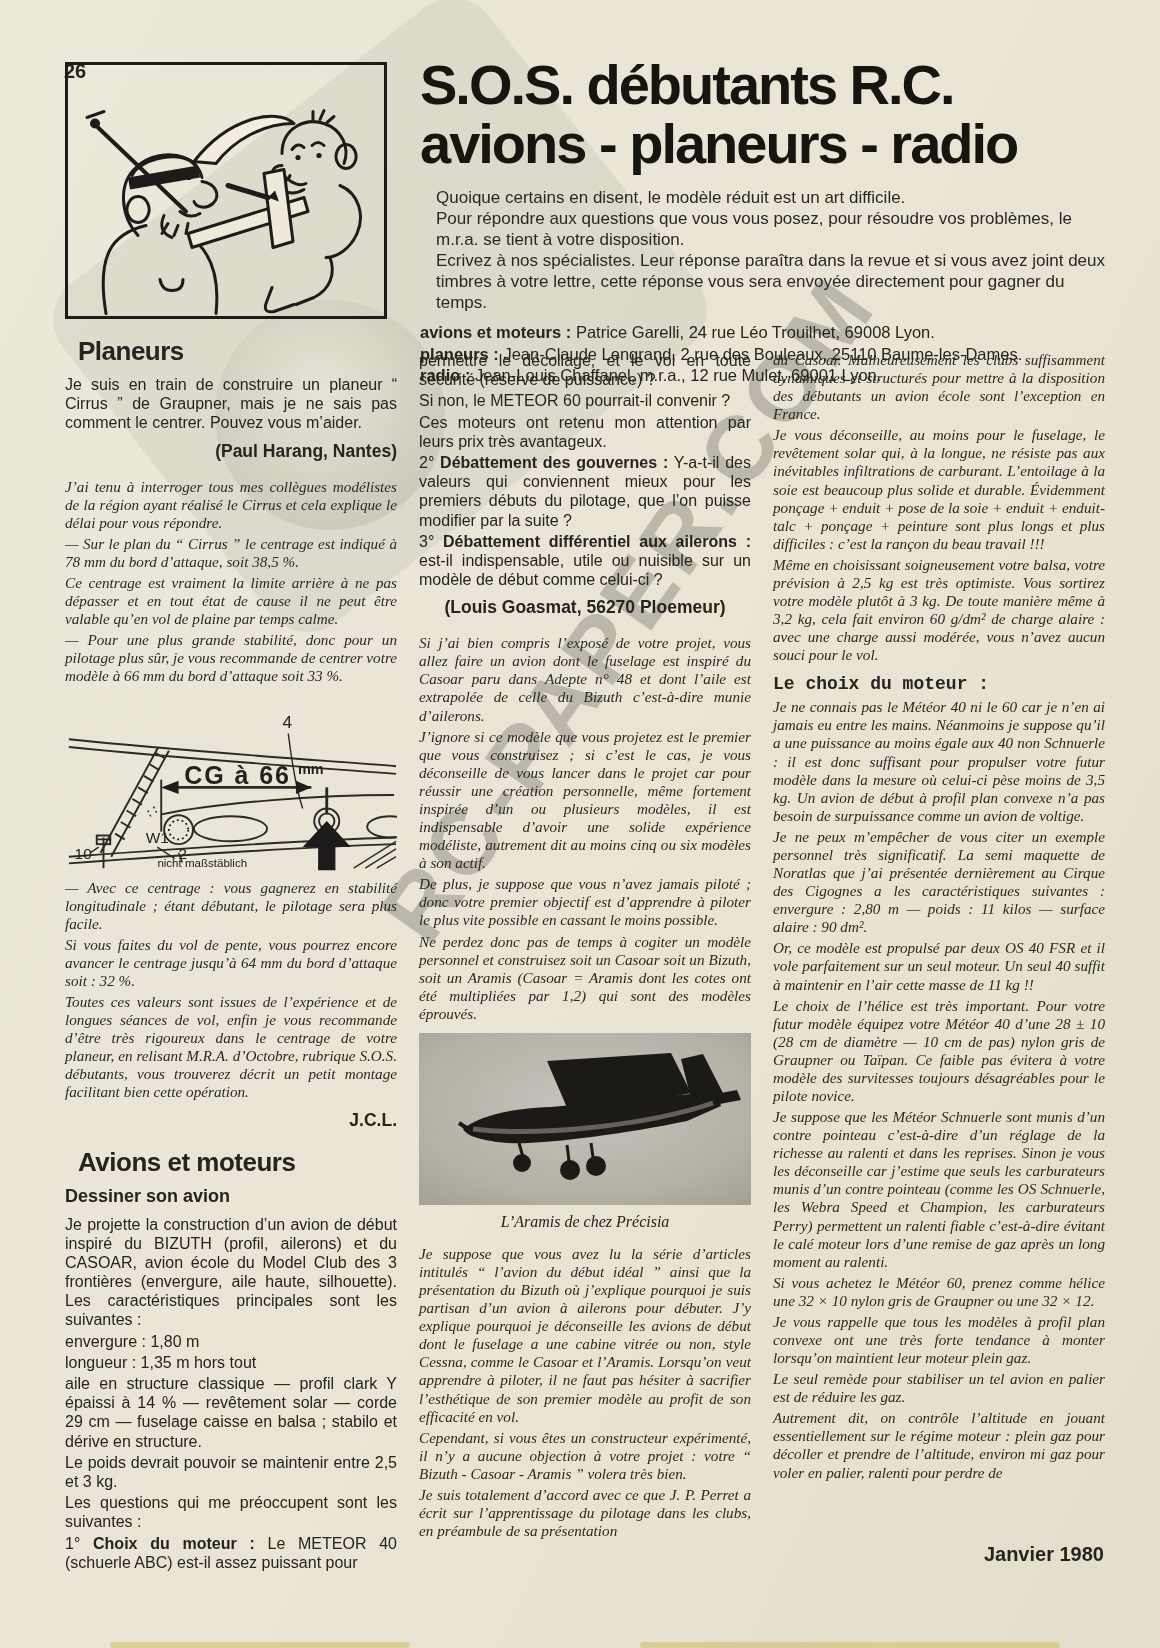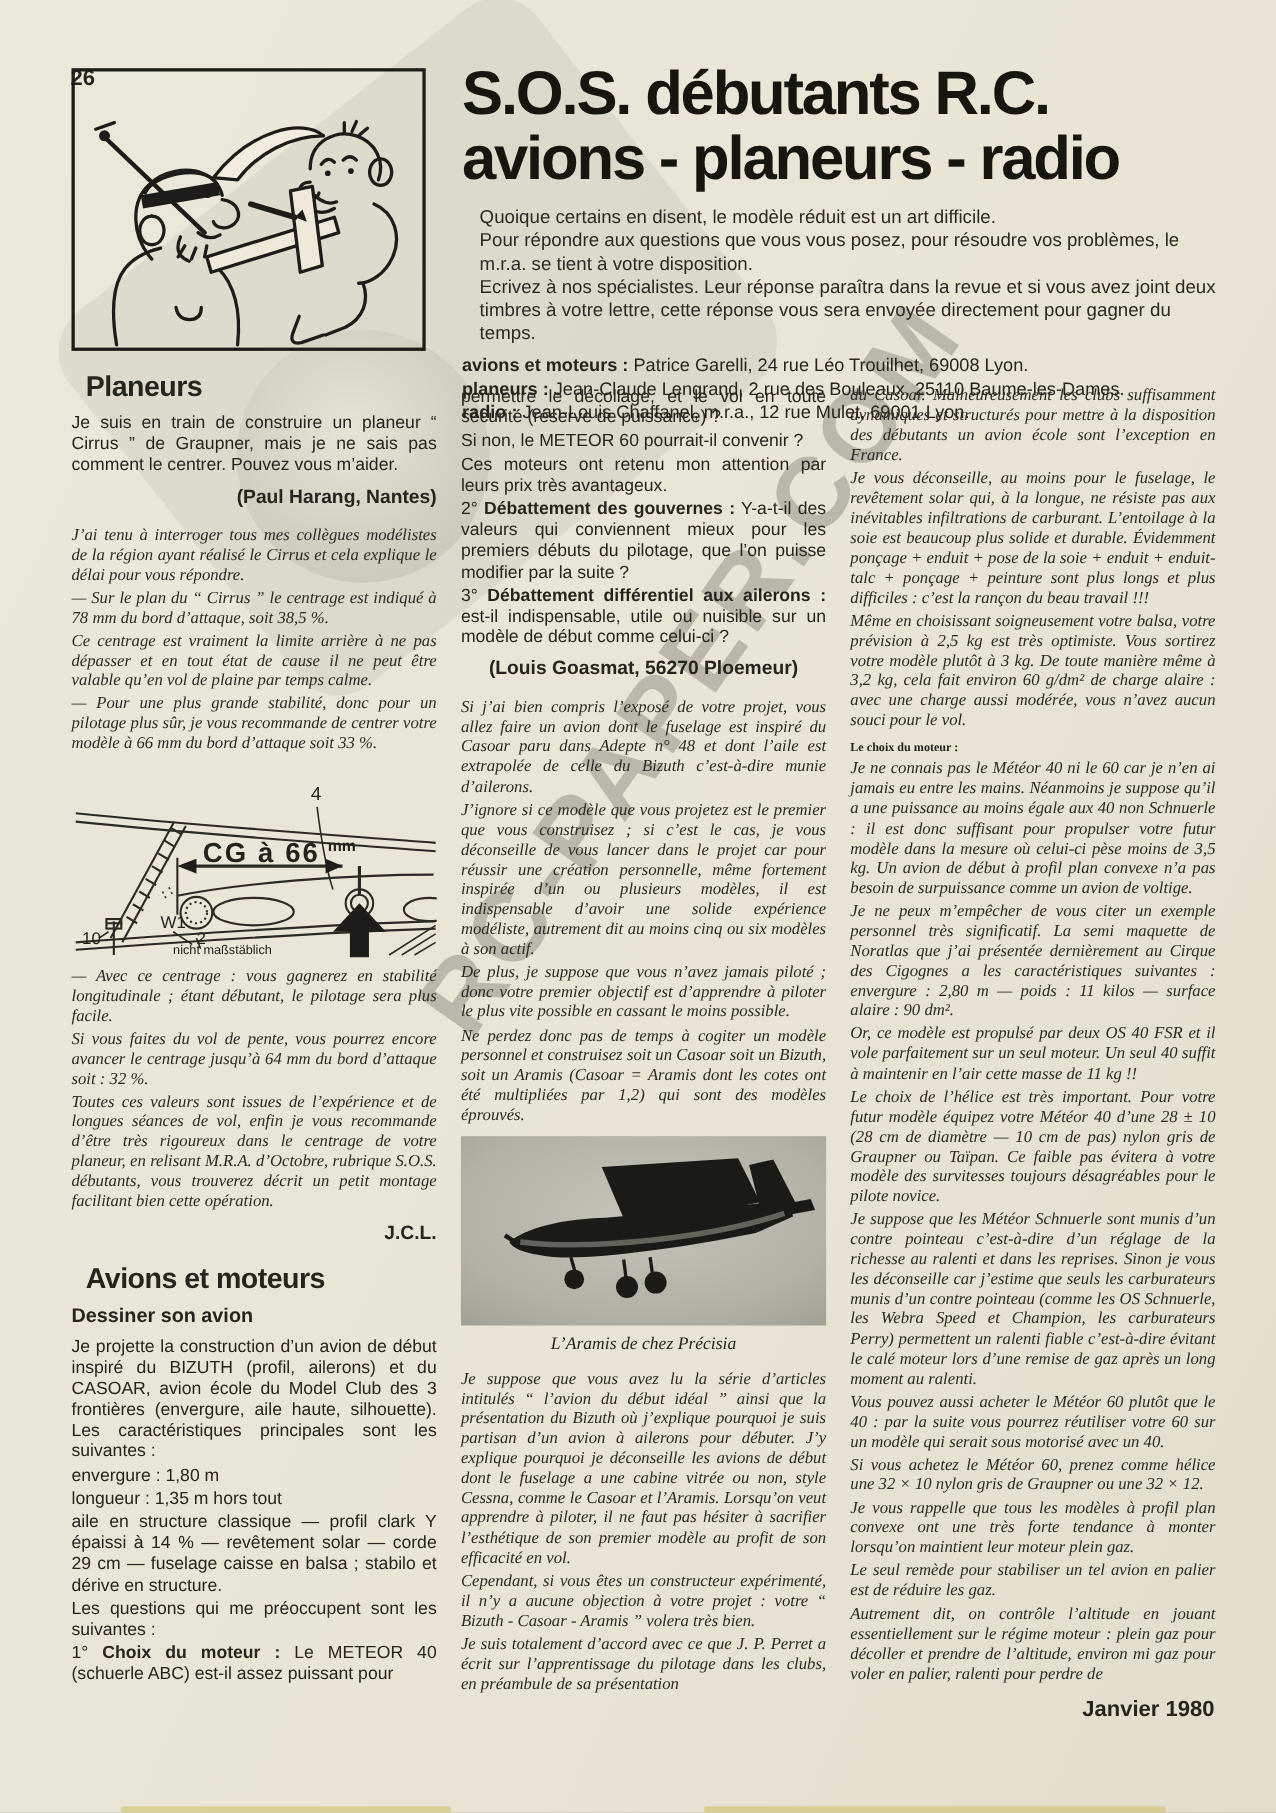--- a/index.html
+++ b/index.html
@@ -28,21 +28,21 @@
   .col{flex:1 1 0;min-width:0;}
   .col.pad{padding-top:15px;}
   .ch2{font-size:26px;font-weight:bold;margin:16px 13px 8px;letter-spacing:-.5px;}
   .col .ch2:first-child{margin-top:0;}
   .ch3{font-size:18px;font-weight:bold;margin:2px 0 8px;}
   .q{font-size:16px;line-height:1.2;margin:0 0 2px;text-align:justify;}
   .q.nl{text-align:left;}
   .q .b{font-weight:bold;}
   .a{font-family:"Liberation Serif",serif;font-style:italic;font-size:15.2px;line-height:1.19;
      margin:0 0 3px;text-align:justify;color:#2b2924;}
-  .ah{font-family:Liberation Serif, serif;font-weight:bold;font-size:11px;margin:10px 0 4px;}
+  .ah{font-family:Liberation Mono, monospace;font-weight:bold;font-size:18px;margin:10px 0 4px;}
   .sig{font-weight:bold;font-size:17.5px;text-align:right;margin:8px 0 16px;}
   .sig.c{text-align:center;}
   .cap{font-family:"Liberation Serif",serif;font-style:italic;font-size:16px;text-align:center;
      margin:6px 0 14px;}
   .fig{margin:10px 0 8px;}
   figure{margin:0;}
   .fig svg{width:100%;height:auto;display:block;}
   .photo{background:#bab7ae;}
   .footer{position:absolute;right:56px;top:1543px;font-size:20px;font-weight:bold;}
   .artifact{position:absolute;height:6px;background:#c8b94e;opacity:.45;border-radius:3px;}
@@ -169,20 +169,21 @@
         <p class="a"><span>— Avec ce centrage : vous gagnerez en stabilité longitudinale ; étant débutant, le pilotage sera plus facile.</span></p>
         <p class="a"><span>Si vous faites du vol de pente, vous pourrez encore avancer le centrage jusqu’à 64 mm du bord d’attaque soit : 32 %.</span></p>
         <p class="a"><span>Toutes ces valeurs sont issues de l’expérience et de longues séances de vol, enfin je vous recommande d’être très rigoureux dans le centrage de votre planeur, en relisant M.R.A. d’Octobre, rubrique S.O.S. débutants, vous trouverez décrit un petit montage facilitant bien cette opération.</span></p>
         <p class="sig">J.C.L.</p>
         <h2 class="ch2">Avions et moteurs</h2>
         <h3 class="ch3">Dessiner son avion</h3>
         <p class="q"><span>Je projette la construction d’un avion de début inspiré du BIZUTH (profil, ailerons) et du CASOAR, avion école du Model Club des 3 frontières (envergure, aile haute, silhouette). Les caractéristiques principales sont les suivantes :</span></p>
         <p class="q nl"><span>envergure : 1,80 m</span></p>
         <p class="q nl"><span>longueur : 1,35 m hors tout</span></p>
         <p class="q"><span>aile en structure classique — profil clark Y épaissi à 14 % — revêtement solar — corde 29 cm — fuselage caisse en balsa ; stabilo et dérive en structure.</span></p>
+        <p class="q"><span>Le poids devrait pouvoir se maintenir entre 2,5 et 3 kg.</span></p>
         <p class="q"><span>Les questions qui me préoccupent sont les suivantes :</span></p>
         <p class="q"><span>1° </span><span class="b">Choix du moteur :</span><span> Le METEOR 40 (schuerle ABC) est-il assez puissant pour</span></p>
       </div>
     <div class="col pad">
         <p class="q"><span>permettre le décollage, et le vol en toute sécurité (réserve de puissance) ?</span></p>
         <p class="q"><span>Si non, le METEOR 60 pourrait-il convenir ?</span></p>
         <p class="q"><span>Ces moteurs ont retenu mon attention par leurs prix très avantageux.</span></p>
         <p class="q"><span>2° </span><span class="b">Débattement des gouvernes :</span><span> Y-a-t-il des valeurs qui conviennent mieux pour les premiers débuts du pilotage, que l’on puisse modifier par la suite ?</span></p>
         <p class="q"><span>3° </span><span class="b">Débattement différentiel aux ailerons :</span><span> est-il indispensable, utile ou nuisible sur un modèle de début comme celui-ci ?</span></p>
         <p class="sig c">(Louis Goasmat, 56270 Ploemeur)</p>
@@ -222,21 +223,20 @@
     <div class="col pad">
         <p class="a"><span>du Casoar. Malheureusement les clubs suffisamment dynamiques et structurés pour mettre à la disposition des débutants un avion école sont l’exception en France.</span></p>
         <p class="a"><span>Je vous déconseille, au moins pour le fuselage, le revêtement solar qui, à la longue, ne résiste pas aux inévitables infiltrations de carburant. L’entoilage à la soie est beaucoup plus solide et durable. Évidemment ponçage + enduit + pose de la soie + enduit + enduit-talc + ponçage + peinture sont plus longs et plus difficiles : c’est la rançon du beau travail !!!</span></p>
         <p class="a"><span>Même en choisissant soigneusement votre balsa, votre prévision à 2,5 kg est très optimiste. Vous sortirez votre modèle plutôt à 3 kg. De toute manière même à 3,2 kg, cela fait environ 60 g/dm² de charge alaire : avec une charge aussi modérée, vous n’avez aucun souci pour le vol.</span></p>
         <p class="ah">Le choix du moteur :</p>
         <p class="a"><span>Je ne connais pas le Météor 40 ni le 60 car je n’en ai jamais eu entre les mains. Néanmoins je suppose qu’il a une puissance au moins égale aux 40 non Schnuerle : il est donc suffisant pour propulser votre futur modèle dans la mesure où celui-ci pèse moins de 3,5 kg. Un avion de début à profil plan convexe n’a pas besoin de surpuissance comme un avion de voltige.</span></p>
         <p class="a"><span>Je ne peux m’empêcher de vous citer un exemple personnel très significatif. La semi maquette de Noratlas que j’ai présentée dernièrement au Cirque des Cigognes a les caractéristiques suivantes : envergure : 2,80 m — poids : 11 kilos — surface alaire : 90 dm².</span></p>
         <p class="a"><span>Or, ce modèle est propulsé par deux OS 40 FSR et il vole parfaitement sur un seul moteur. Un seul 40 suffit à maintenir en l’air cette masse de 11 kg !!</span></p>
         <p class="a"><span>Le choix de l’hélice est très important. Pour votre futur modèle équipez votre Météor 40 d’une 28 ± 10 (28 cm de diamètre — 10 cm de pas) nylon gris de Graupner ou Taïpan. Ce faible pas évitera à votre modèle des survitesses toujours désagréables pour le pilote novice.</span></p>
         <p class="a"><span>Je suppose que les Météor Schnuerle sont munis d’un contre pointeau c’est-à-dire d’un réglage de la richesse au ralenti et dans les reprises. Sinon je vous les déconseille car j’estime que seuls les carburateurs munis d’un contre pointeau (comme les OS Schnuerle, les Webra Speed et Champion, les carburateurs Perry) permettent un ralenti fiable c’est-à-dire évitant le calé moteur lors d’une remise de gaz après un long moment au ralenti.</span></p>
-        <p class="a"><span>Vous pouvez aussi acheter le Météor 60 plutôt que le 40 : par la suite vous pourrez réutiliser votre 60 sur un modèle qui serait sous motorisé avec un 40.</span></p>
         <p class="a"><span>Si vous achetez le Météor 60, prenez comme hélice une 32 × 10 nylon gris de Graupner ou une 32 × 12.</span></p>
         <p class="a"><span>Je vous rappelle que tous les modèles à profil plan convexe ont une très forte tendance à monter lorsqu’on maintient leur moteur plein gaz.</span></p>
         <p class="a"><span>Le seul remède pour stabiliser un tel avion en palier est de réduire les gaz.</span></p>
         <p class="a"><span>Autrement dit, on contrôle l’altitude en jouant essentiellement sur le régime moteur : plein gaz pour décoller et prendre de l’altitude, environ mi gaz pour voler en palier, ralenti pour perdre de</span></p>
       </div>
   </main>
 
   <div class="footer">Janvier 1980</div>
   <div class="artifact" style="left:110px;bottom:0;width:300px;"></div>
   <div class="artifact" style="left:640px;bottom:0;width:420px;"></div>

